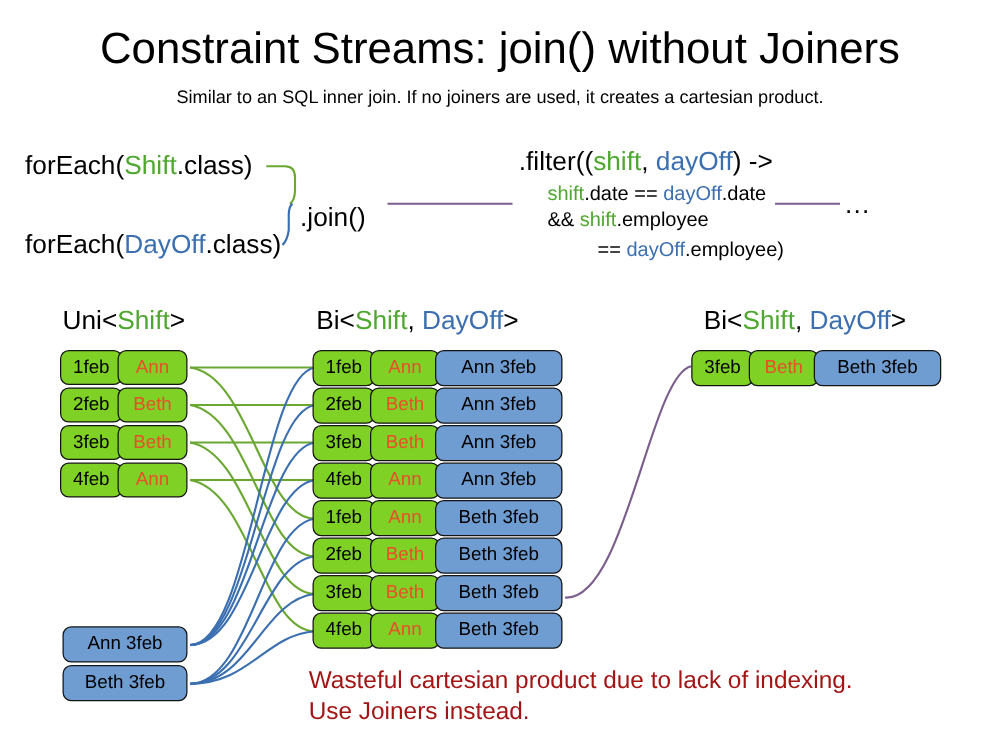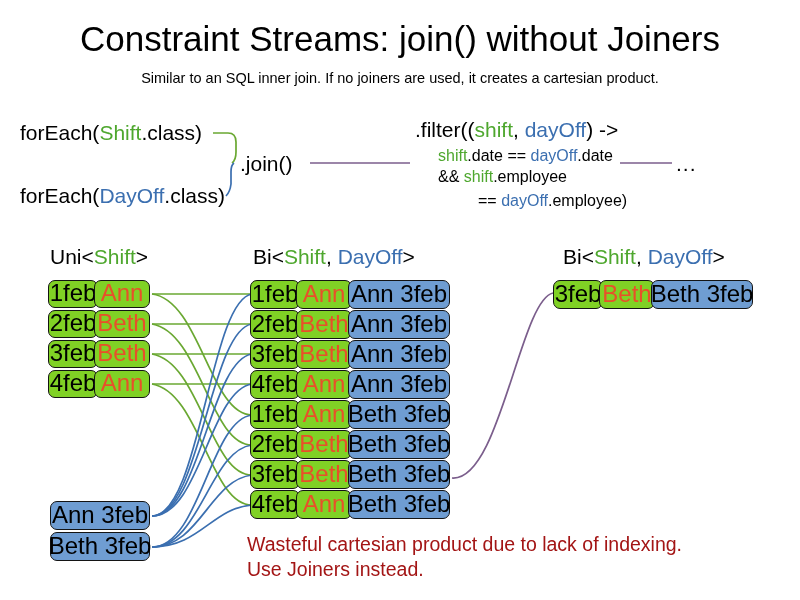--- a/index.html
+++ b/index.html
@@ -47,21 +47,21 @@
     display: flex;
     align-items: stretch;
     z-index: 2;
   }
   .cell {
     border: 1.6px solid #141414;
     border-radius: 7px;
     display: flex;
     align-items: center;
     justify-content: center;
-    font-size: 24px;
+    font-size: 15px;
     line-height: 1;
     white-space: nowrap;
     height: 100%;
     padding-bottom: 2px;
   }
   .cell.green { background: #80d125; }
   .cell.blue  { background: #6f9dd2; }
   .cell.date  { color: #000000; }
   .cell.name  { color: #e8502a; }
   .cell.dayoff{ color: #000000; }
@@ -121,21 +121,21 @@
   <div class="abs code" style="left:20px; top:120px;">
     <span>forEach(</span><span class="g">Shift</span><span>.class)</span>
   </div>
 
   <div class="abs subtitle">Similar to an SQL inner join. If no joiners are used, it creates a cartesian product.</div>
 
   <div class="abs code" style="left:20px; top:183px;">
     <span>forEach(</span><span class="b">DayOff</span><span>.class)</span>
   </div>
 
-  <div class="abs code" style="left:240px; top:151px;">.join()</div>
+  <div class="abs code" style="left:240px; top:162px;">.join()</div>
 
   <div class="abs code" style="left:415px; top:117px;">
     <span>.filter((</span><span class="g">shift</span><span>, </span><span class="b">dayOff</span><span>) -&gt;</span>
   </div>
 
   <div class="abs code-sm" style="left:438px; top:145px;">
     <span class="g">shift</span><span>.date == </span><span class="b">dayOff</span><span>.date</span>
   </div>
 
   <div class="abs code-sm" style="left:438px; top:166px;">

